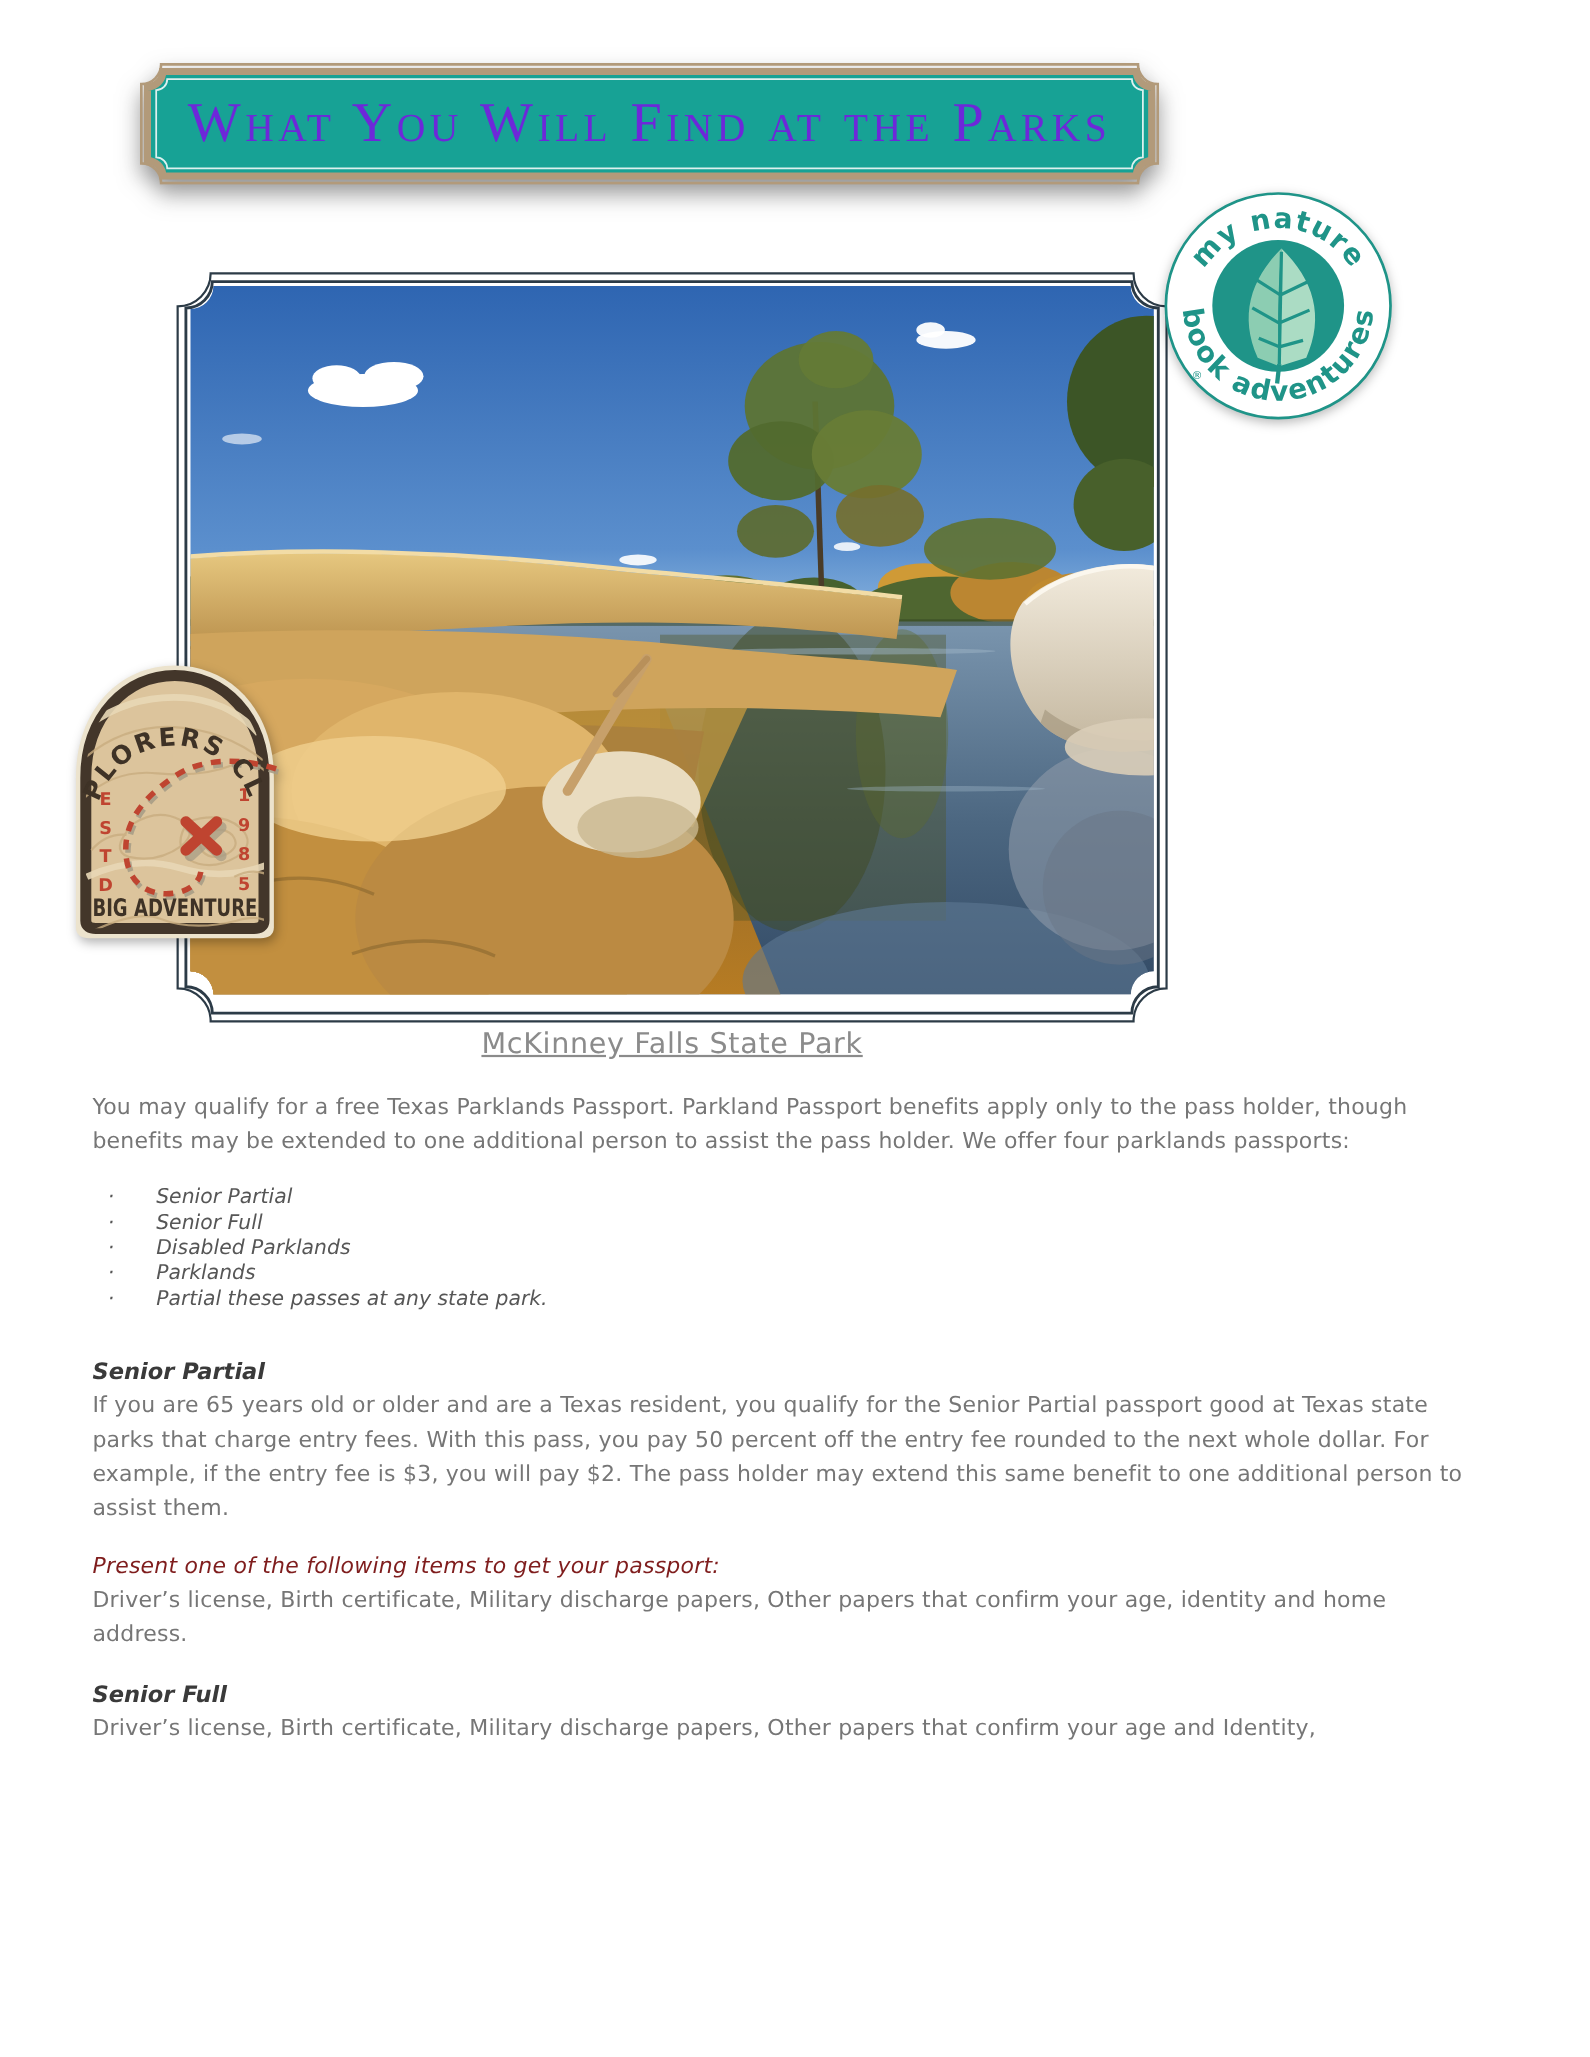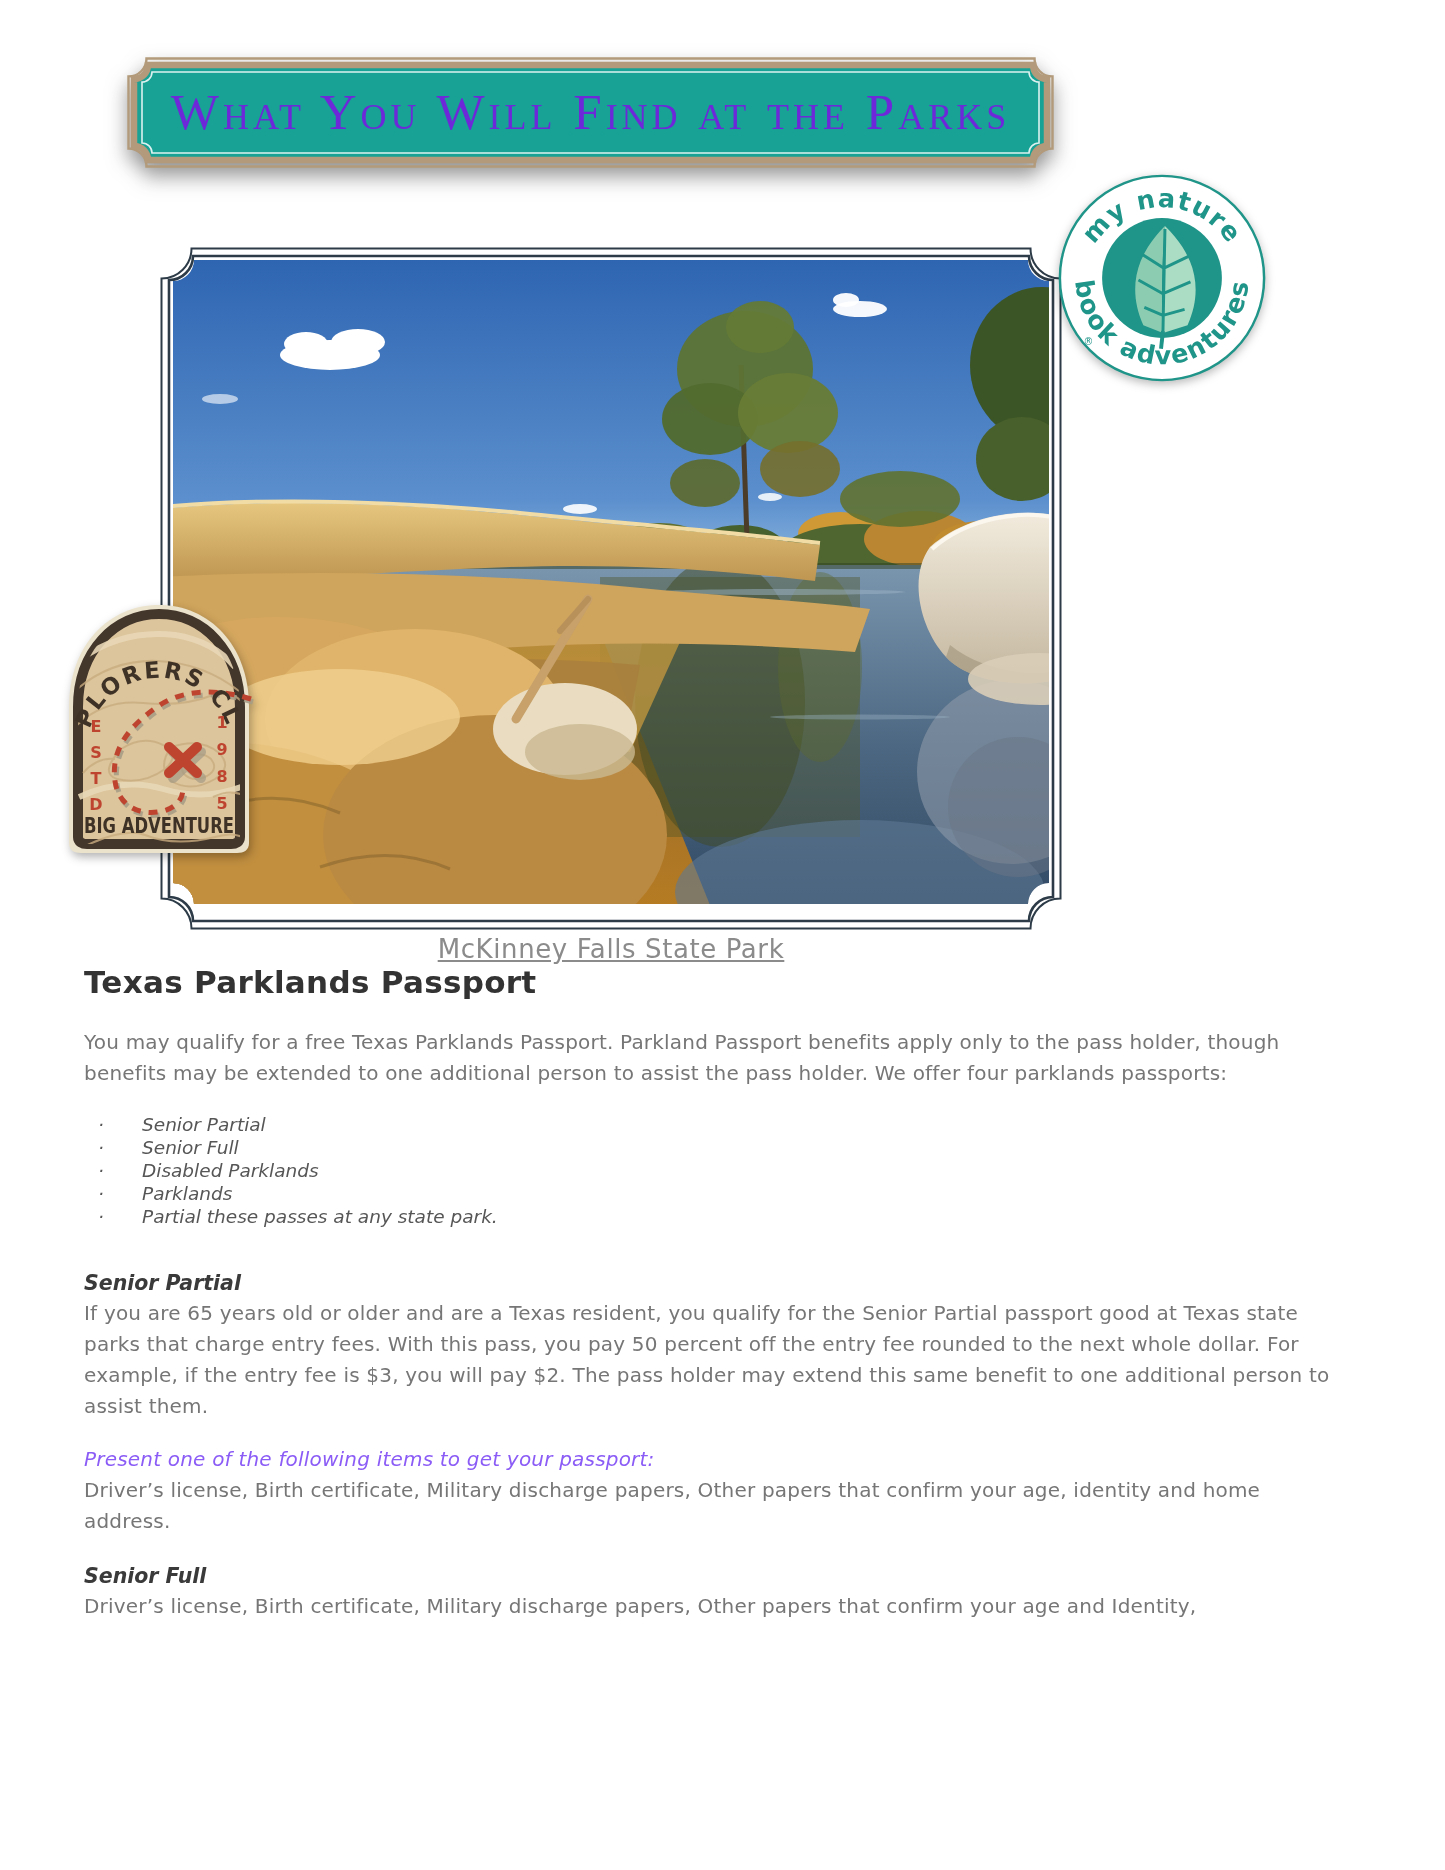--- a/index.html
+++ b/index.html
@@ -34,21 +34,21 @@
   .article h1{margin:0;font-size:31px;font-weight:bold;color:#333333;letter-spacing:.3px;}
   .article p{margin:0;font-size:20px;line-height:31px;letter-spacing:.2px;}
   p.intro{margin-top:27px;}
   ul.passes{margin:24px 0 0;padding:0;list-style:none;}
   ul.passes li{position:relative;font-style:italic;font-size:18.5px;line-height:23px;
           color:#565656;padding-left:58px;}
   ul.passes li::before{content:"·";position:absolute;left:14px;top:0;color:#565656;}
   .sec-h{margin:40px 0 0;font-size:20.5px;line-height:30px;font-weight:bold;
           font-style:italic;color:#3a3a3a;}
   .sec-h.tight{margin-top:24px;}
-  p.lead{margin-top:22px;font-style:italic;color:#8b5cf6;}
+  p.lead{margin-top:22px;font-style:italic;color:#7f1d1d;}
 </style>
 </head>
 <body>
 
 <div class="page">
 
   <div class="banner">
     <svg width="927" height="111" viewBox="0 0 927 111">
       <path d="M19.5,1.5 H907.5 A18,18 0 0 0 925.5,19.5 V91.5 A18,18 0 0 0 907.5,109.5 H19.5 A18,18 0 0 0 1.5,91.5 V19.5 A18,18 0 0 0 19.5,1.5 Z" fill="none" stroke="#b29a7a" stroke-width="2.4"></path>
       <path d="M21,8 H906 A14,14 0 0 0 920,22 V89 A14,14 0 0 0 906,103 H21 A14,14 0 0 0 7,89 V22 A14,14 0 0 0 21,8 Z" fill="#17a295" stroke="#b29a7a" stroke-width="6.5"></path>
@@ -248,21 +248,20 @@
       </text>
       <text x="33" y="120" font-family="DejaVu Sans, Liberation Sans, sans-serif" font-size="16" font-weight="bold" fill="#bf4430" style="writing-mode:vertical-lr;text-orientation:upright;letter-spacing:7px;">ESTD</text>
       <text x="159" y="116" font-family="DejaVu Sans, Liberation Sans, sans-serif" font-size="16" font-weight="bold" fill="#bf4430" style="writing-mode:vertical-lr;text-orientation:upright;letter-spacing:8px;">1985</text>
       <text x="96" y="236" font-family="DejaVu Sans, Liberation Sans, sans-serif" font-size="22" font-weight="bold" fill="#3e3226" text-anchor="middle" textLength="150" lengthAdjust="spacingAndGlyphs">BIG ADVENTURE</text>
     </svg>
   </div>
 
   <div class="caption">McKinney Falls State Park</div>
 
   <div class="article">
-    <h1>Texas Parklands Passport</h1>
     <p class="intro">You may qualify for a free Texas Parklands Passport. Parkland Passport benefits apply only to the pass holder, though benefits may be extended to one additional person to assist the pass holder. We offer four parklands passports:</p>
 
     <ul class="passes">
       <li>Senior Partial</li>
       <li>Senior Full</li>
       <li>Disabled Parklands</li>
       <li>Parklands</li>
       <li>Partial these passes at any state park.</li>
     </ul>
 

